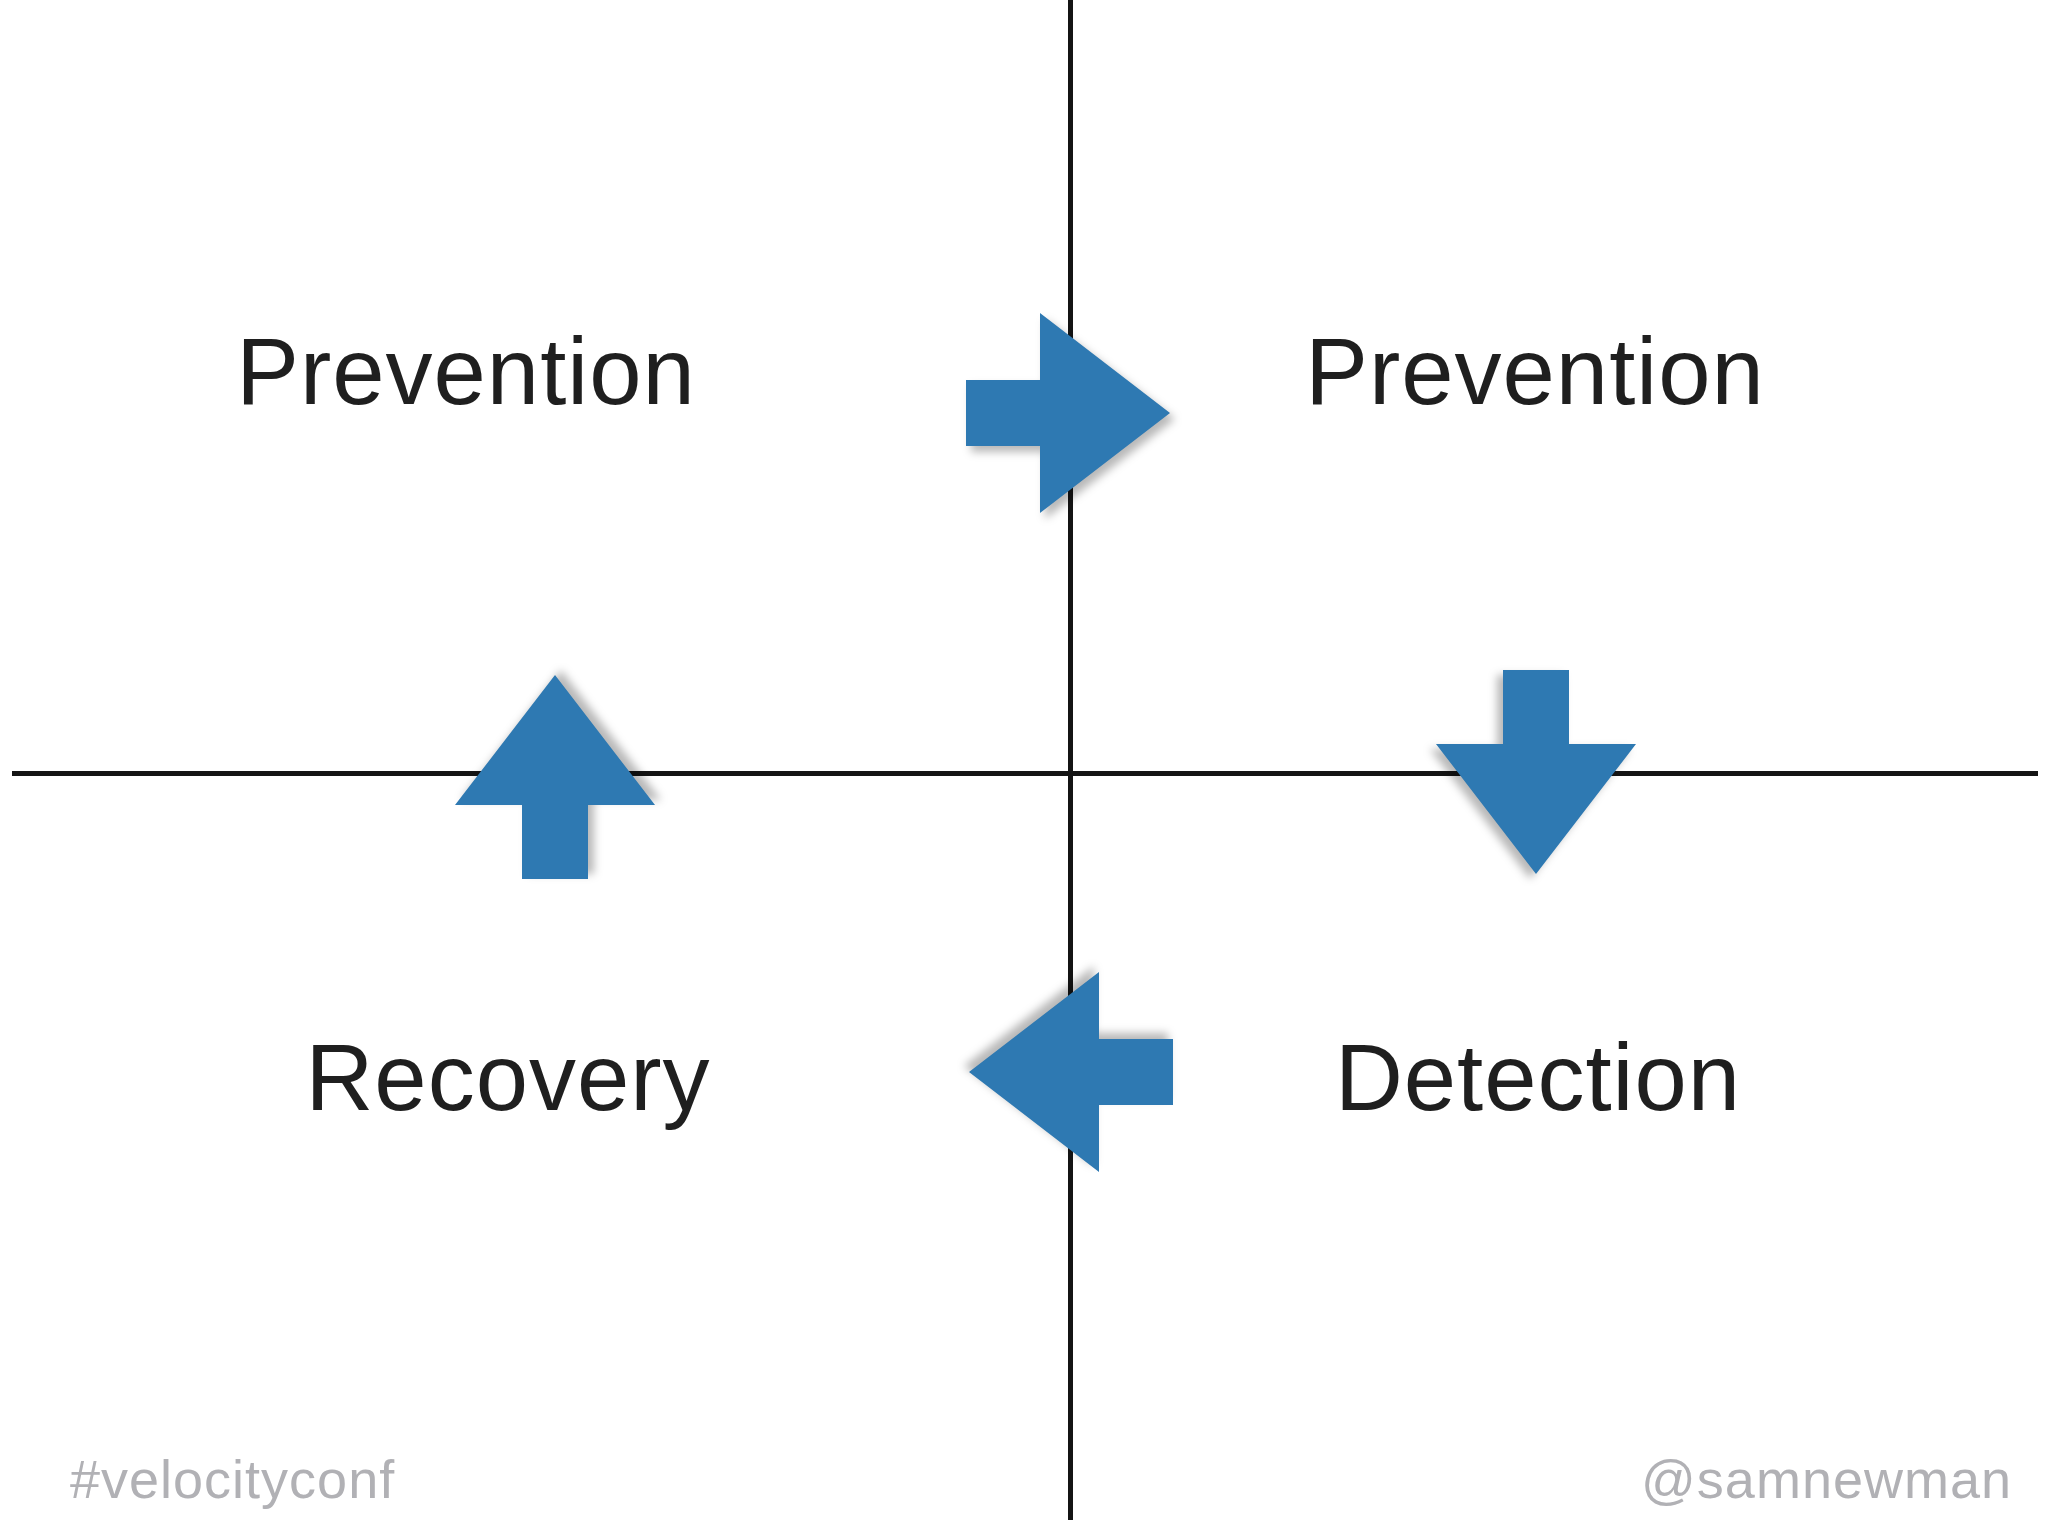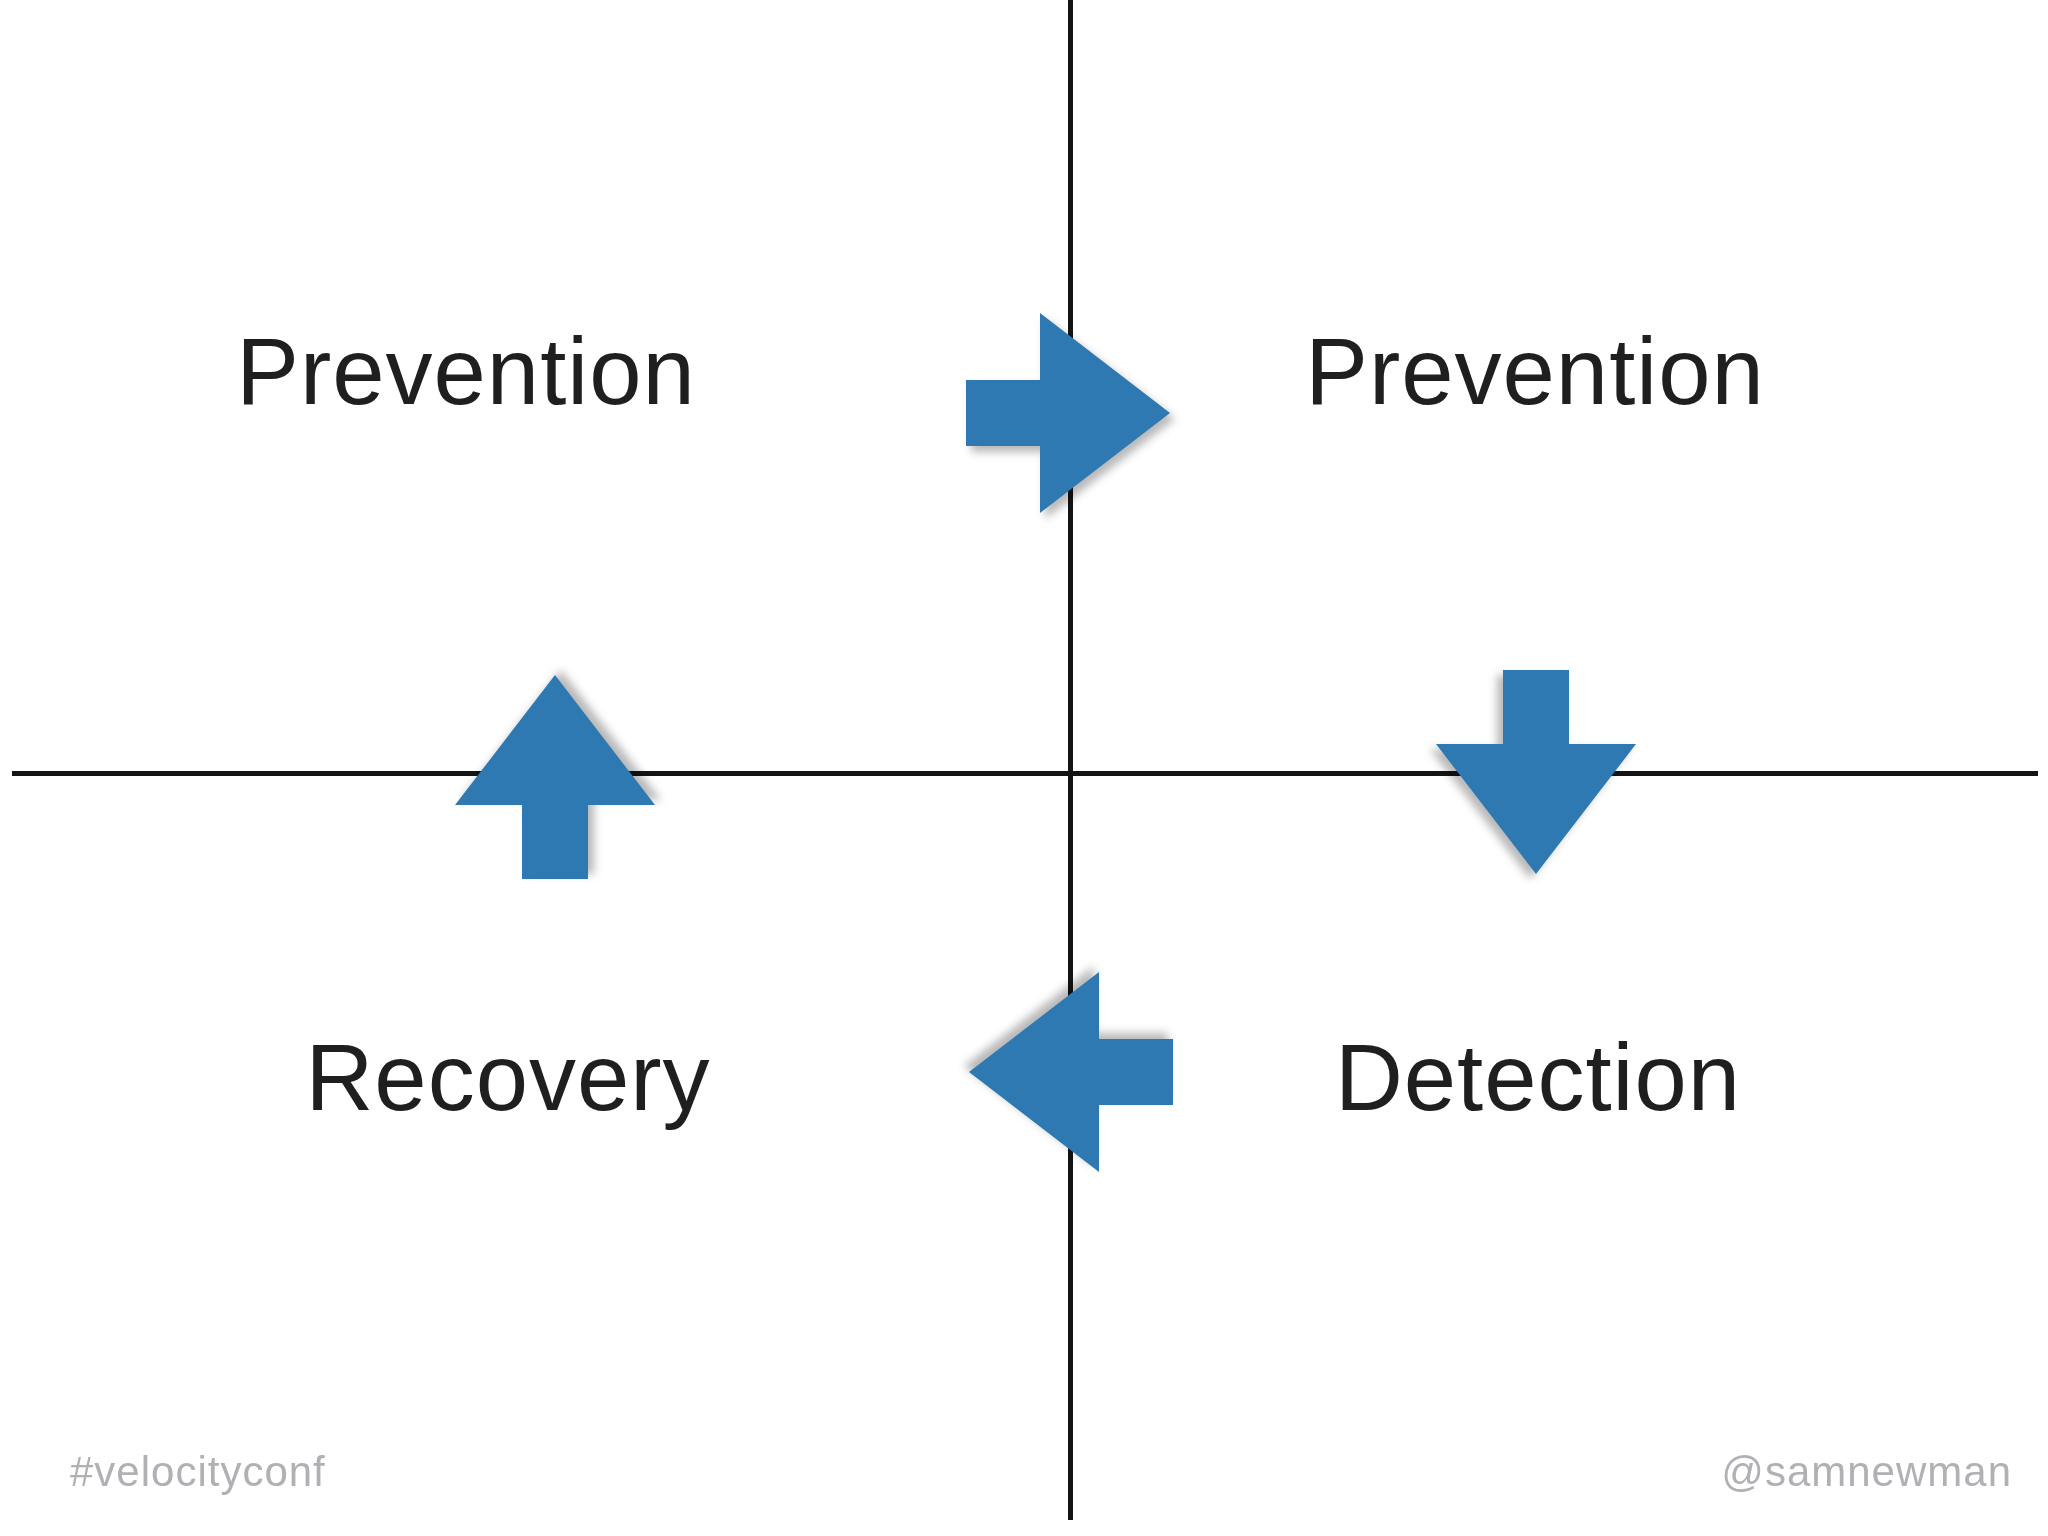--- a/index.html
+++ b/index.html
@@ -65,21 +65,21 @@
   }
   .arrow polygon { fill: var(--arrow); }
   .arrow-right { left: 966px;  top: 313px; }
   .arrow-down  { left: 1434px; top: 672px; transform: rotate(90deg); }
   .arrow-left  { left: 969px;  top: 972px; transform: rotate(180deg); }
   .arrow-up    { left: 453px;  top: 677px; transform: rotate(270deg); }
 
   .footer-tag {
     position: absolute;
     top: 1448px;
-    font-size: 42px;
+    font-size: 54px;
     font-weight: 300;
     color: var(--footer);
     letter-spacing: 1px;
   }
   .footer-left  { left: 70px; }
   .footer-right { right: 36px; }
 </style>
 </head>
 <body>
 

